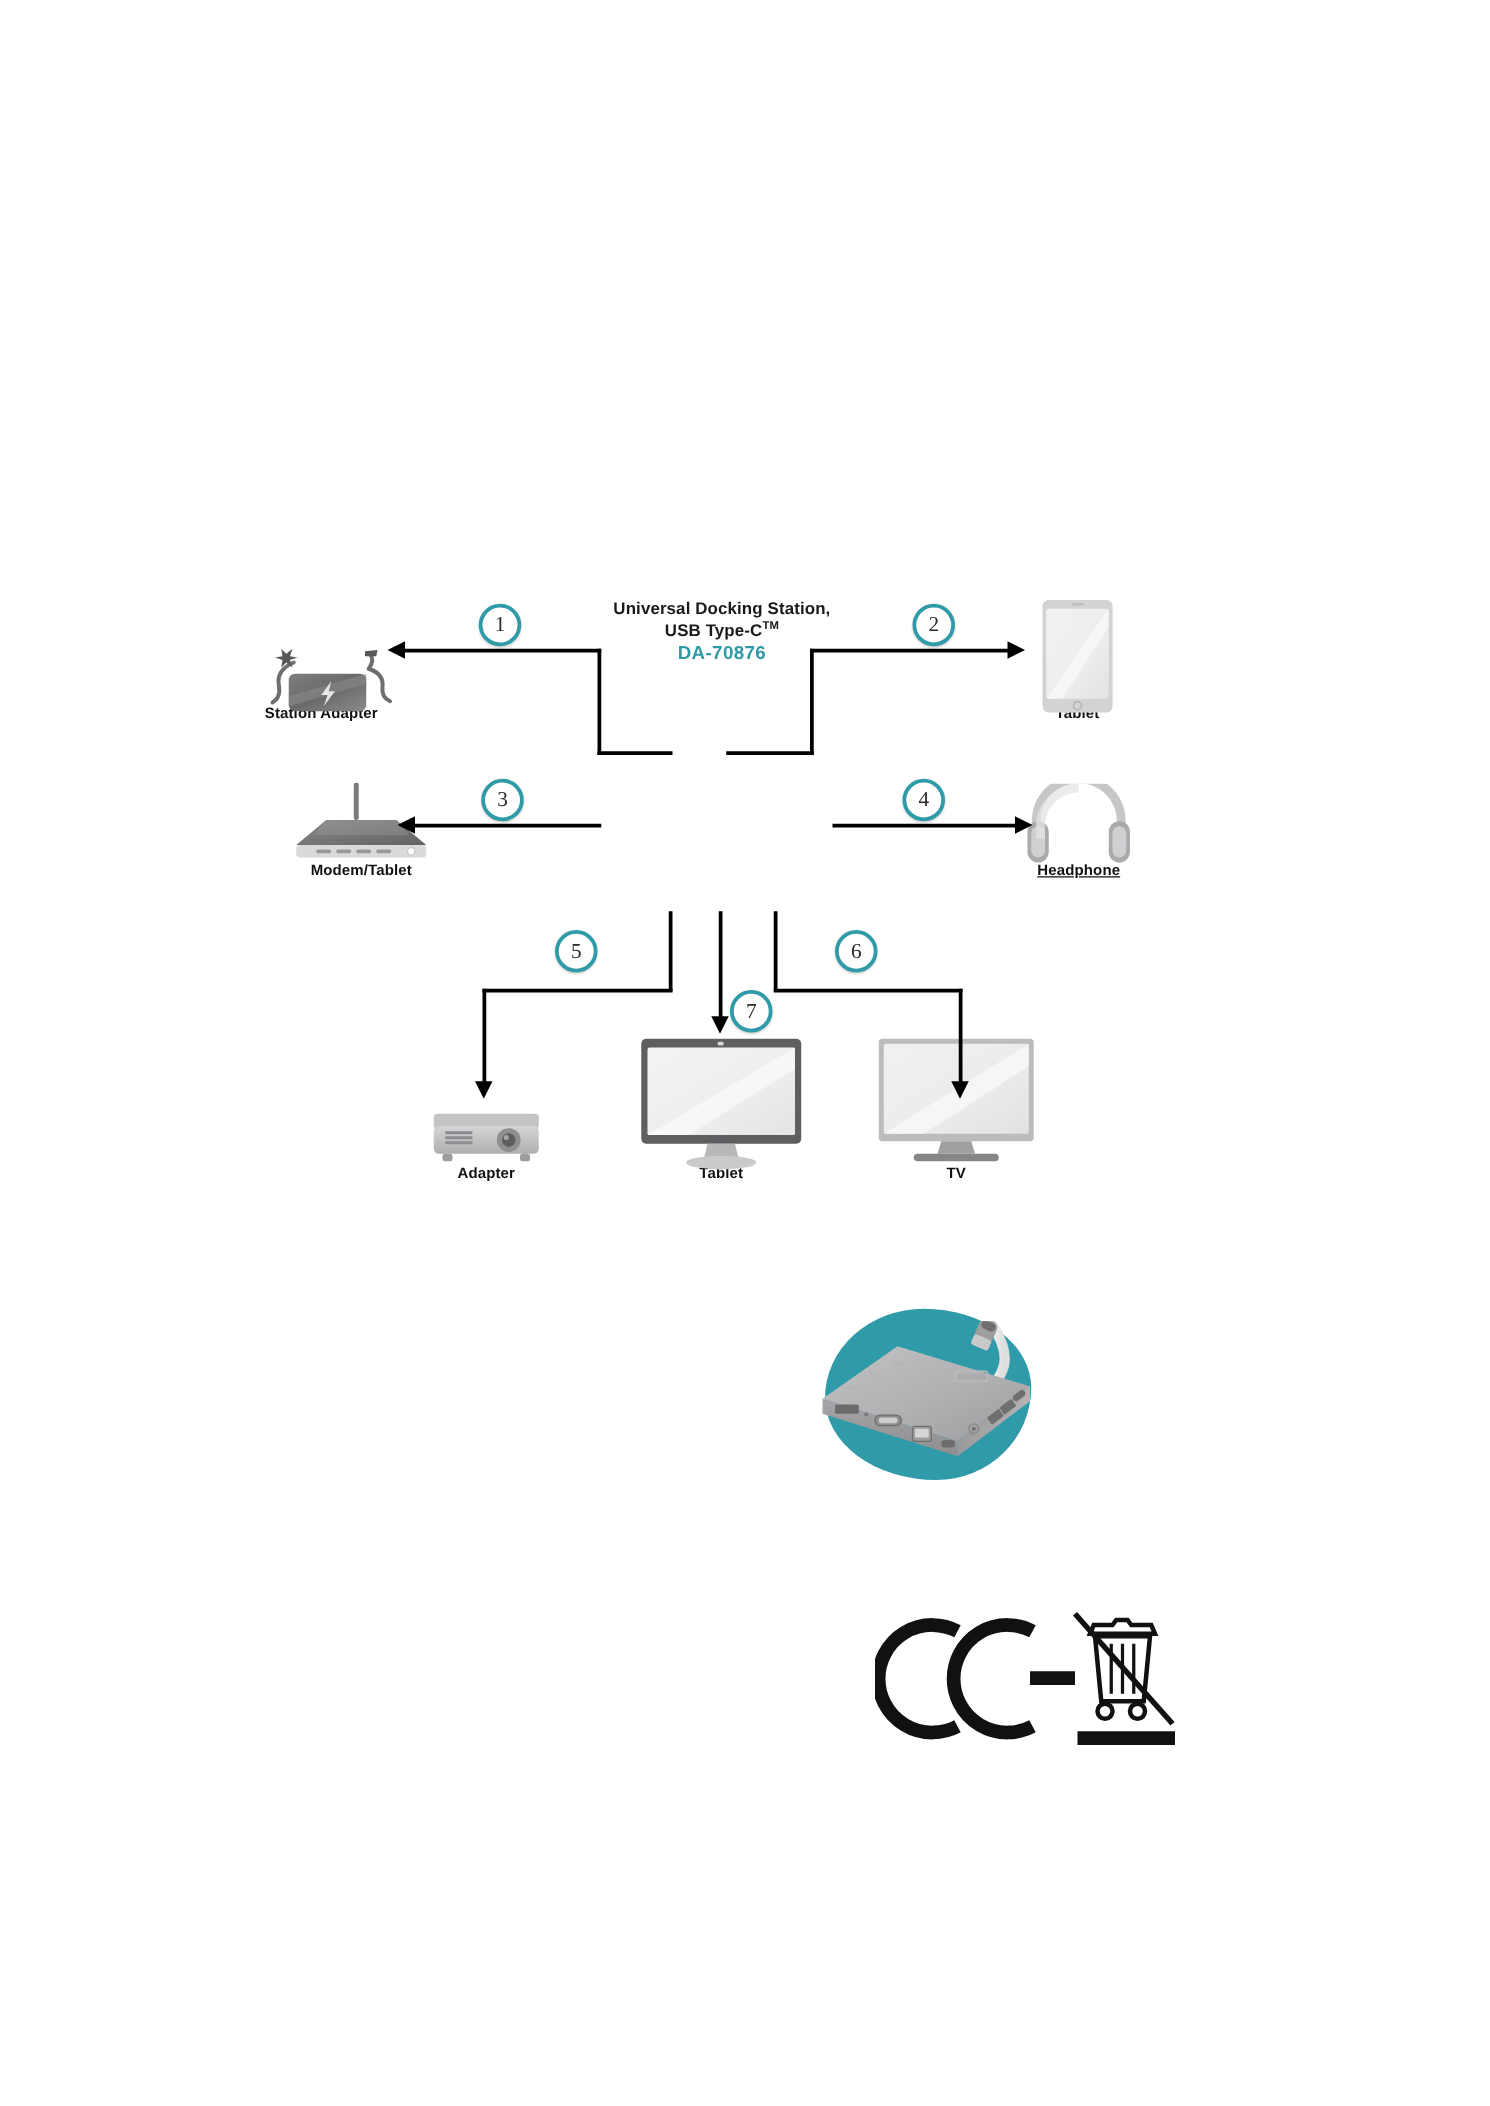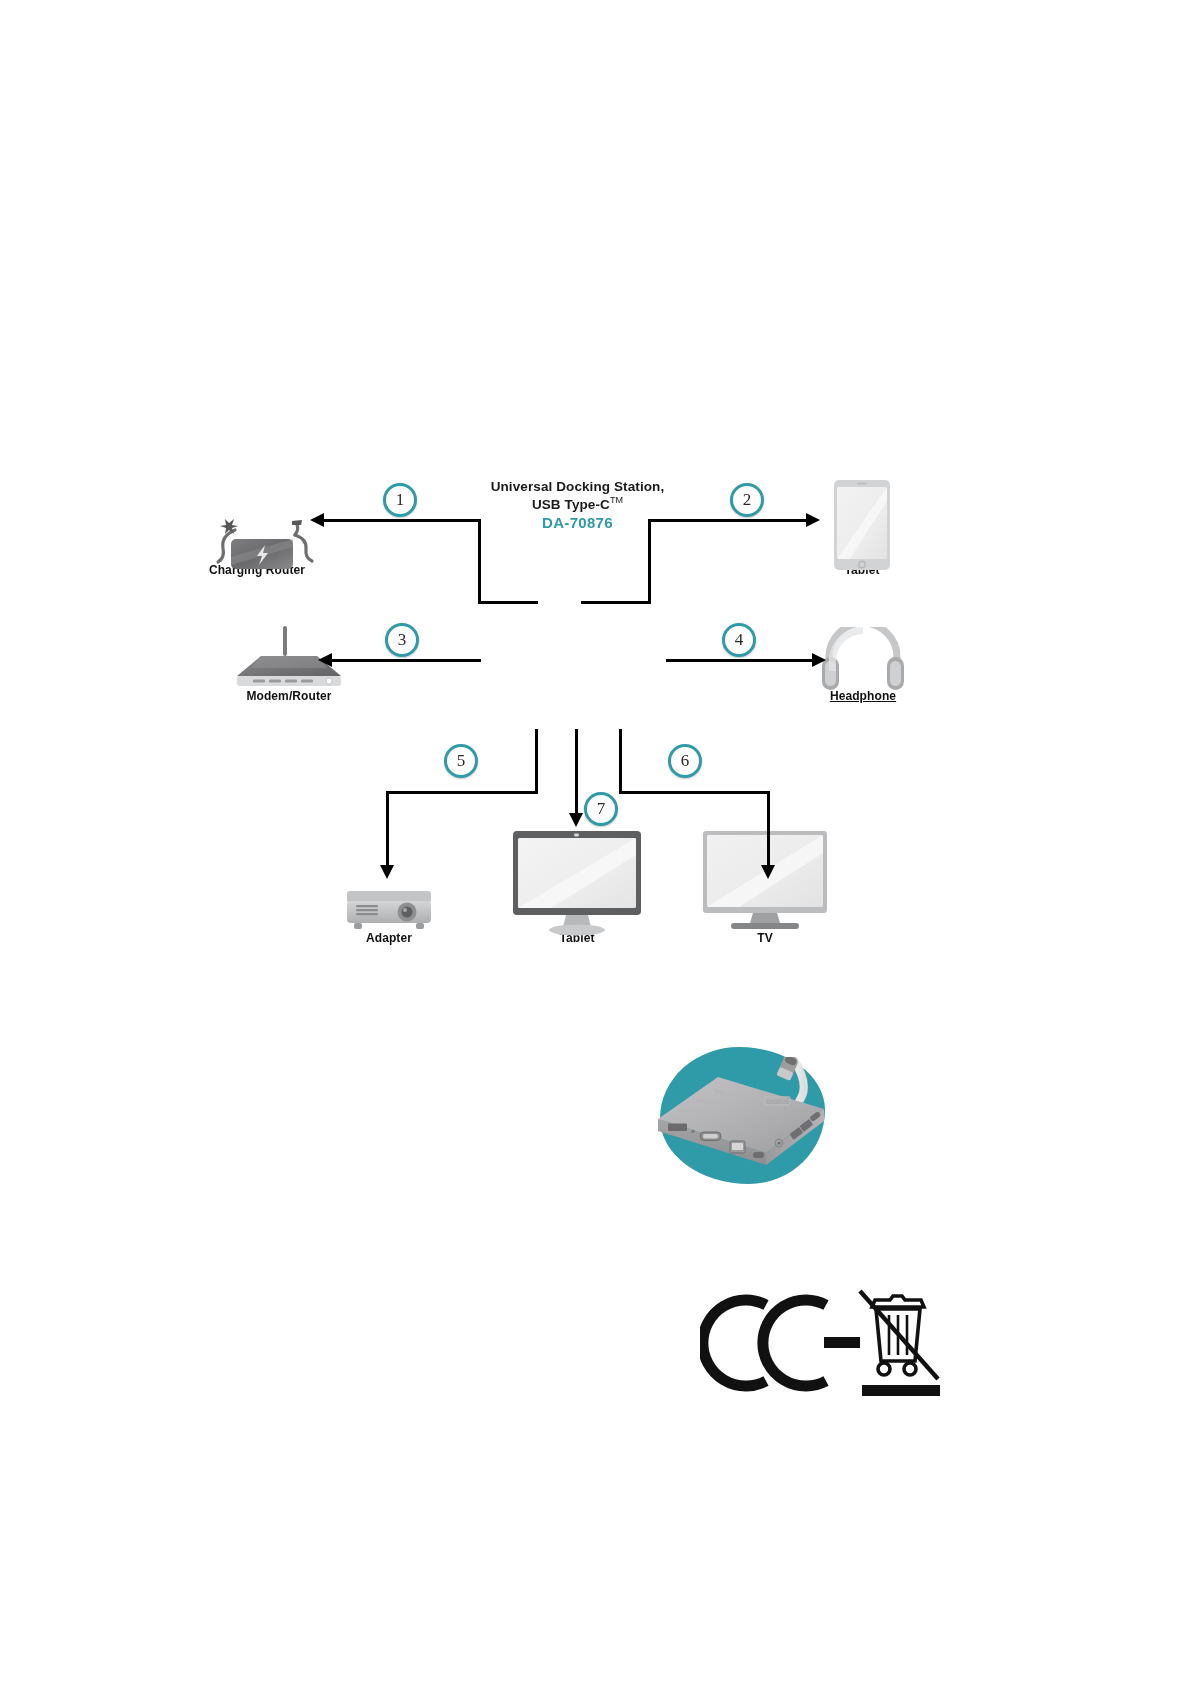--- a/index.html
+++ b/index.html
@@ -16,21 +16,21 @@
     position:absolute;left:171px;top:461px;width:766px;height:506px;
     background:#ffffff;
   }
 
   
   .title-block{
     position:absolute;left:460px;top:478px;width:235px;
     text-align:center;line-height:1.28;
   }
   .title-line{font-size:13.5px;font-weight:bold;color:#1a1a1a;letter-spacing:.1px;}
-  .title-line .tm{font-size:9px;vertical-align:super;font-weight:normal;}
+  .title-line .tm{font-size:9px;vertical-align:super;font-weight:bold;}
   .model{font-size:15px;font-weight:bold;color:#2f9aa8;margin-top:0;letter-spacing:.3px;}
 
   .dev-label{
     position:absolute;text-align:center;font-size:12px;font-weight:bold;
     color:#111;letter-spacing:.1px;white-space:nowrap;
   }
 
   
   .badge{
     position:absolute;width:34px;height:34px;border-radius:50%;
@@ -156,21 +156,21 @@
         <path d="M100 36 q12 4 11 14 q-1 9 6 12" stroke="#6e6e70" stroke-width="3.2" fill="none" stroke-linecap="round"></path>
         <path d="M100 36 q5 -7 1 -12" stroke="#6e6e70" stroke-width="3.2" fill="none" stroke-linecap="round"></path>
         <path d="M97 22 l10 -1 l-1 5 l-9 0 z" fill="#585859"></path>
 
         <rect x="36" y="40" width="62" height="30" rx="5" fill="url(#adGrad)"></rect>
         <path d="M36 58 L98 40 L98 48 L36 66 Z" fill="#8d8d8f" opacity=".55"></path>
 
         <path d="M70 46 l-8 11 h5 l-3 9 l9 -12 h-5 z" fill="#e6e6e6"></path>
       </svg>
     </div>
-    <div class="dev-label" style="left:16px;top:102px;width:140px;">Charging Router</div>
+    <div class="dev-label" style="left:16px;top:102px;width:140px;">Station Adapter</div>
 
     <div class="art" style="left:655px;top:18px;width:72px;height:92px;">
       <svg width="72" height="92" viewBox="0 0 72 92">
         <defs>
           <linearGradient id="tbScr" x1="0" y1="0" x2="1" y2="1">
             <stop offset="0" stop-color="#f2f2f2"></stop>
             <stop offset="0.6" stop-color="#ededed"></stop>
             <stop offset="1" stop-color="#e2e2e2"></stop>
           </linearGradient>
         </defs>
@@ -201,21 +201,21 @@
 
         <g fill="#9a9a9c">
           <rect x="22" y="53.5" width="12" height="3" rx="1.3"></rect>
           <rect x="38" y="53.5" width="12" height="3" rx="1.3"></rect>
           <rect x="54" y="53.5" width="12" height="3" rx="1.3"></rect>
           <rect x="70" y="53.5" width="12" height="3" rx="1.3"></rect>
         </g>
         <circle cx="98" cy="55" r="3" fill="#ffffff" stroke="#c6c6c8" stroke-width="1"></circle>
       </svg>
     </div>
-    <div class="dev-label" style="left:44px;top:228px;width:148px;">Modem/Router</div>
+    <div class="dev-label" style="left:44px;top:228px;width:148px;">Modem/Tablet</div>
 
     <div class="art" style="left:650px;top:166px;width:84px;height:66px;">
       <svg width="84" height="66" viewBox="0 0 84 66">
         <path d="M8 44 V30 a34 34 0 0 1 68 0 V44" fill="none" stroke="#c6c7c9" stroke-width="7" stroke-linecap="round"></path>
         <rect x="1" y="30" width="17" height="33" rx="8.5" fill="#a9aaac"></rect>
         <rect x="66" y="30" width="17" height="33" rx="8.5" fill="#a9aaac"></rect>
         <rect x="4" y="34" width="11" height="25" rx="5.5" fill="#cfd0d2"></rect>
         <rect x="69" y="34" width="11" height="25" rx="5.5" fill="#cfd0d2"></rect>
         <path d="M8 44 V30 a34 34 0 0 1 34 -30 V7 a27 27 0 0 0 -27 26 V44 Z" fill="#e3e4e6" opacity=".75"></path>
       </svg>

